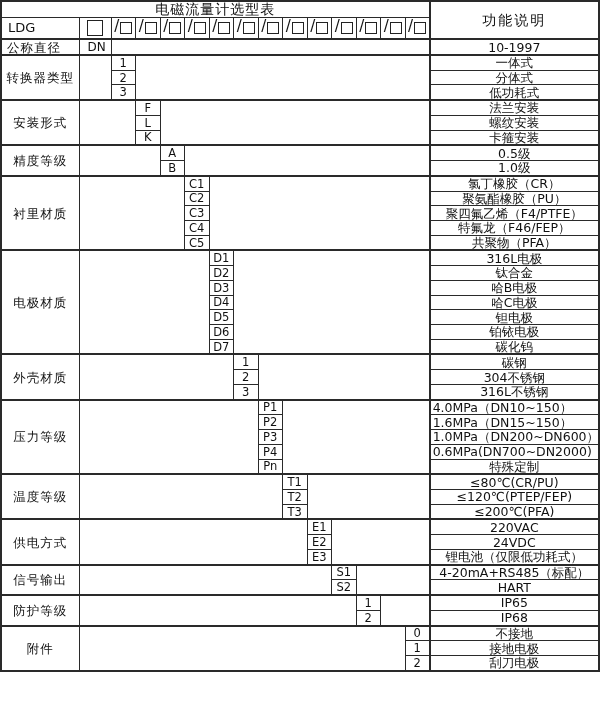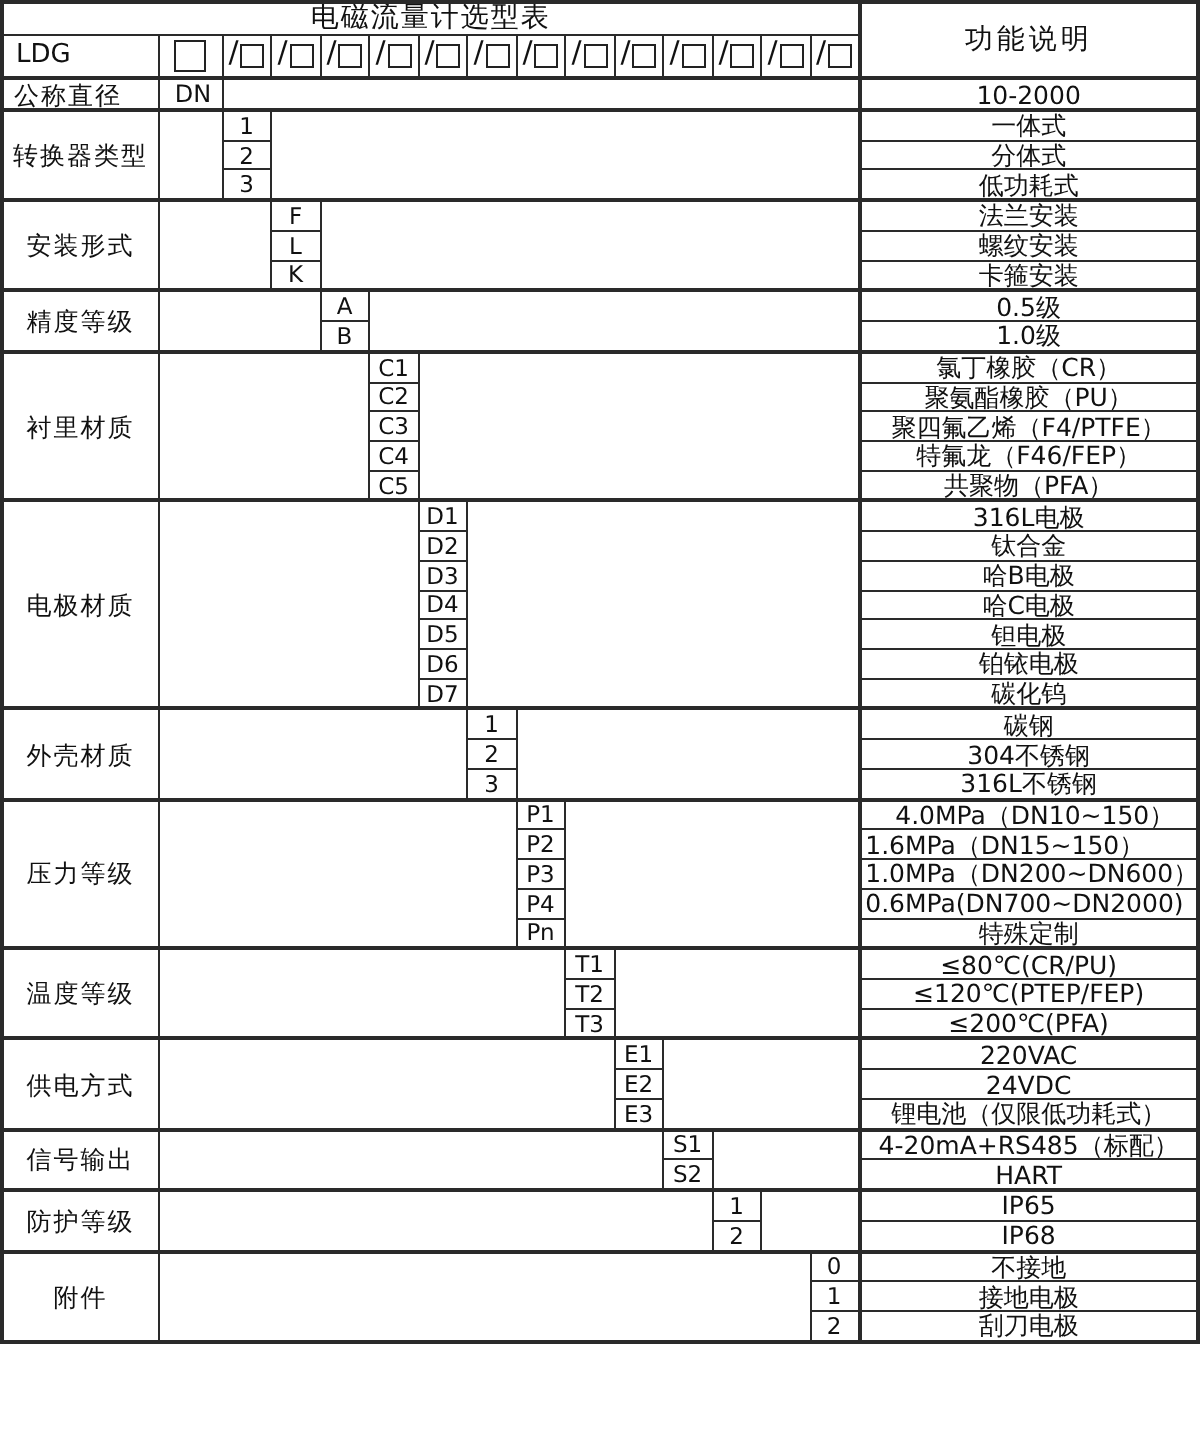--- a/index.html
+++ b/index.html
@@ -86,21 +86,21 @@
           <td><span class="slash">/</span><span class="sq sm"></span></td>
           <td><span class="slash">/</span><span class="sq sm"></span></td>
         </tr>
     </thead>
     <tbody id="table-body">
 
     <tr class="bs">
           <td class="lbl" rowspan="1" style="text-align: left; padding-left: 5px; margin-top: 48px;">公称直径</td>
           <td class="code" style="text-align: center; padding-left: 3px;">DN</td>
           <td class="mid" colspan="13"></td>
-          <td class="desc">10-2000</td>
+          <td class="desc">10-1997</td>
         </tr>
         <tr class="bs">
           <td class="lbl" rowspan="3">转换器类型</td>
           <td class="mid" colspan="1" rowspan="3"></td>
           <td class="opt">1</td>
           <td class="mid" colspan="12" rowspan="3"></td>
           <td class="desc">一体式</td>
         </tr>
         <tr>
           <td class="opt">2</td>
@@ -203,21 +203,21 @@
         </tr>
         <tr>
           <td class="opt">3</td>
           <td class="desc">316L不锈钢</td>
         </tr>
         <tr class="bs">
           <td class="lbl" rowspan="5">压力等级</td>
           <td class="mid" colspan="7" rowspan="5"></td>
           <td class="opt">P1</td>
           <td class="mid" colspan="6" rowspan="5"></td>
-          <td class="desc" style="text-align: left; padding-left: 17px;">4.0MPa（DN10~150）</td>
+          <td class="desc" style="text-align: left; padding-left: 2px;">4.0MPa（DN10~150）</td>
         </tr>
         <tr>
           <td class="opt">P2</td>
           <td class="desc" style="text-align: left; padding-left: 2px;">1.6MPa（DN15~150）</td>
         </tr>
         <tr>
           <td class="opt">P3</td>
           <td class="desc" style="text-align: left; padding-left: 2px;">1.0MPa（DN200~DN600）</td>
         </tr>
         <tr>

